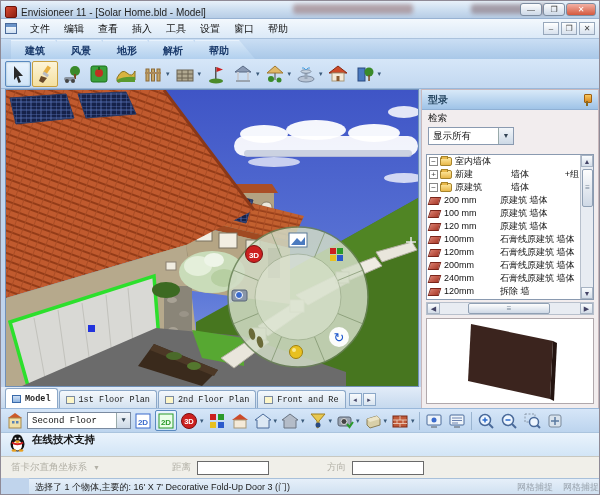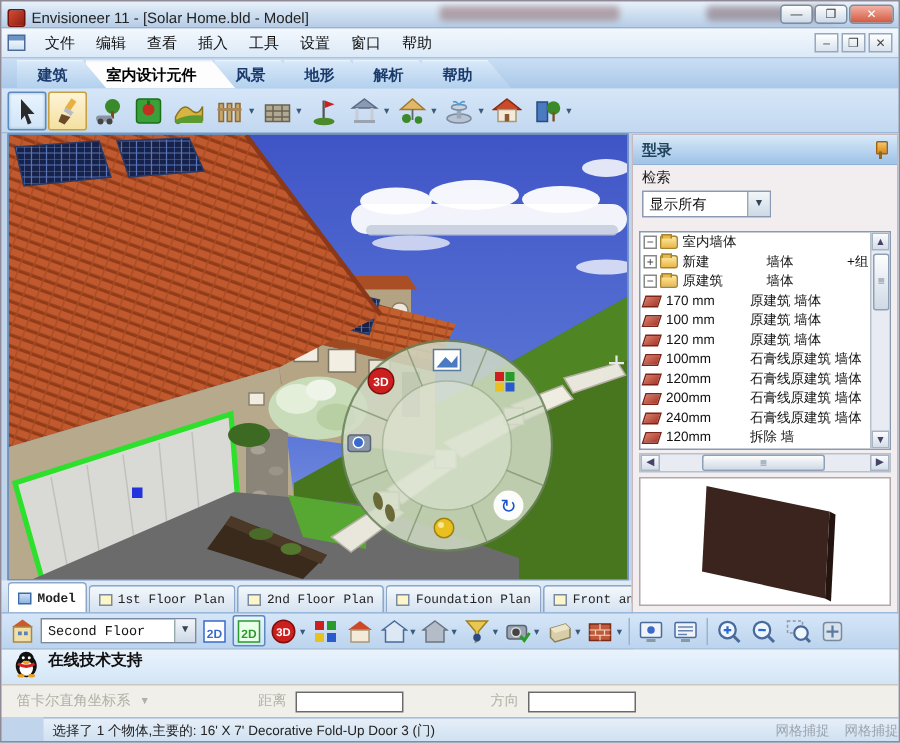--- a/index.html
+++ b/index.html
@@ -127,21 +127,20 @@
     <span class="menu-item">帮助</span>
     <span class="mdi-controls">
       <span class="mdi-btn">–</span>
       <span class="mdi-btn">❐</span>
       <span class="mdi-btn">✕</span>
     </span>
   </div>
 
   <div class="ribbontabs">
     <span class="rtab">建筑</span>
-    <span class="rtab active">室内设计元件</span>
     <span class="rtab">风景</span>
     <span class="rtab">地形</span>
     <span class="rtab">解析</span>
     <span class="rtab">帮助</span>
   </div>
 
   <div class="toolbar">
     <span class="tbtn pressed">
         <svg width="20" height="20">
           <polygon points="6,2 15,12 10.5,12 13,18 10.5,19 8.5,13 6,16" fill="#2a2a2a"></polygon>
@@ -421,24 +420,20 @@
       <span class="vtab">
           <span class="vtab-ico"></span>
           <span>1st Floor Plan</span>
         </span>
       <span class="vtab">
           <span class="vtab-ico"></span>
           <span>2nd Floor Plan</span>
         </span>
       <span class="vtab">
           <span class="vtab-ico"></span>
-          <span>Foundation Plan</span>
-        </span>
-      <span class="vtab">
-          <span class="vtab-ico"></span>
           <span>Front and Re</span>
         </span>
       <span class="vscrollbtns">
         <span class="vsb">◂</span>
         <span class="vsb">▸</span>
       </span>
     </div>
 
     <div class="catalog">
       <div class="cat-header">
@@ -465,21 +460,21 @@
             <span class="textra">+组</span>
           </div>
         <div class="trow">
             <span class="exp ind1">−</span>
             <span class="fold"></span>
             <span class="tname">原建筑</span>
             <span class="ttype">墙体</span>
           </div>
         <div class="trow">
             <span class="wallico ind2"></span>
-            <span class="tname">170 mm</span>
+            <span class="tname">200 mm</span>
             <span class="ttype">原建筑 墙体</span>
           </div>
         <div class="trow">
             <span class="wallico ind2"></span>
             <span class="tname">100 mm</span>
             <span class="ttype">原建筑 墙体</span>
           </div>
         <div class="trow">
             <span class="wallico ind2"></span>
             <span class="tname">120 mm</span>

